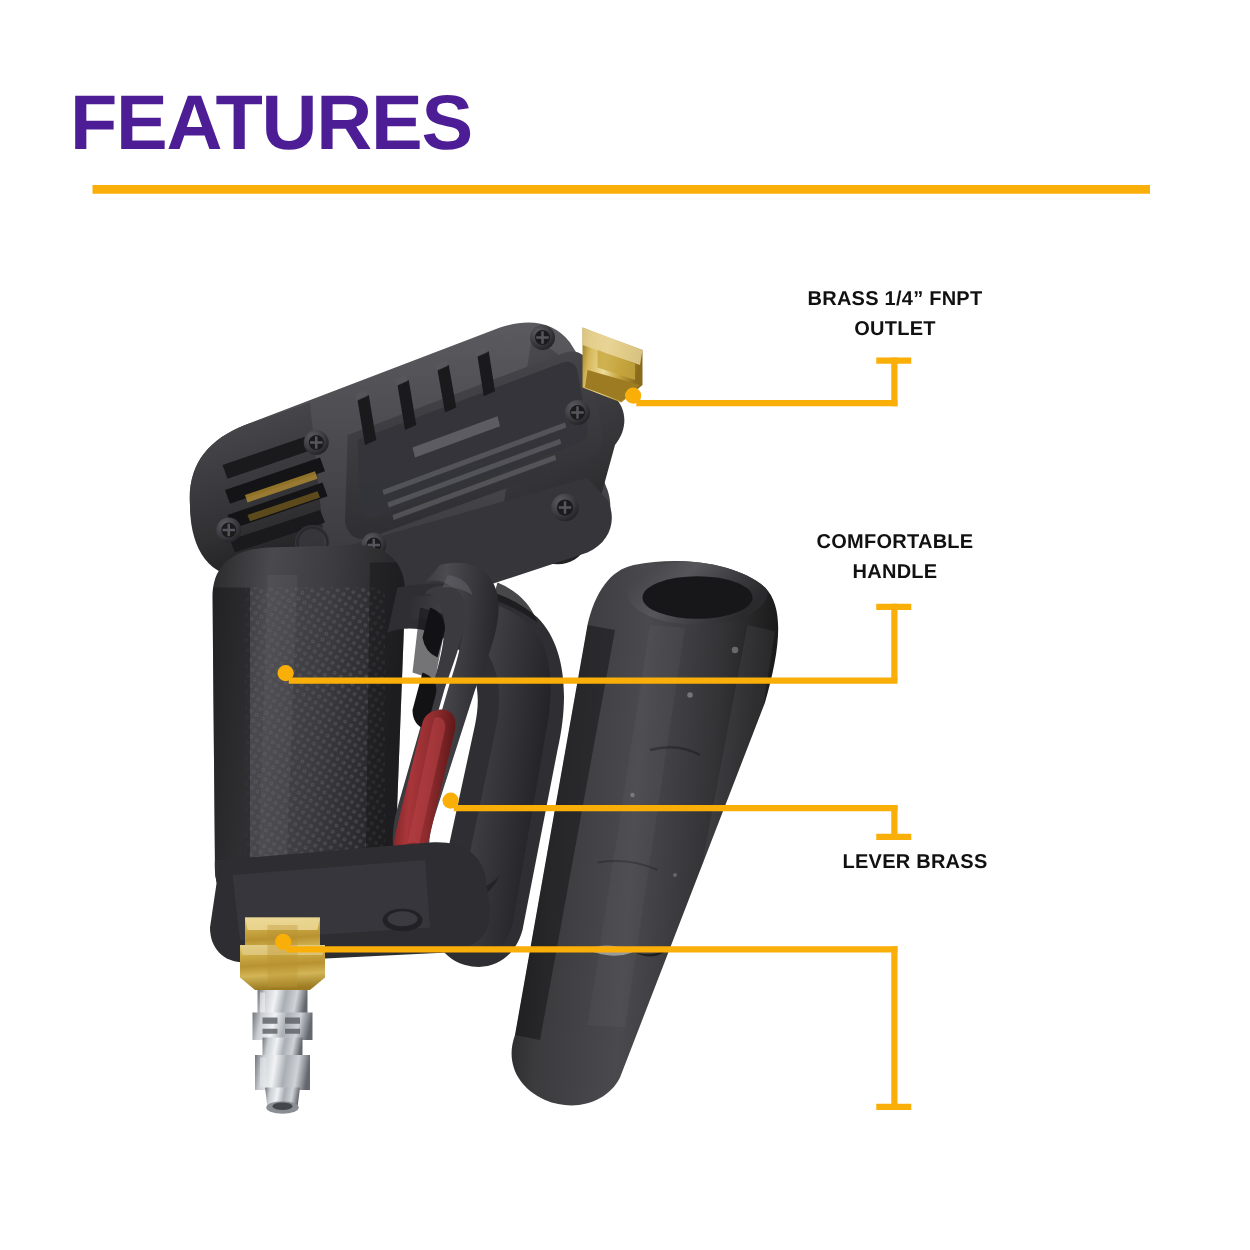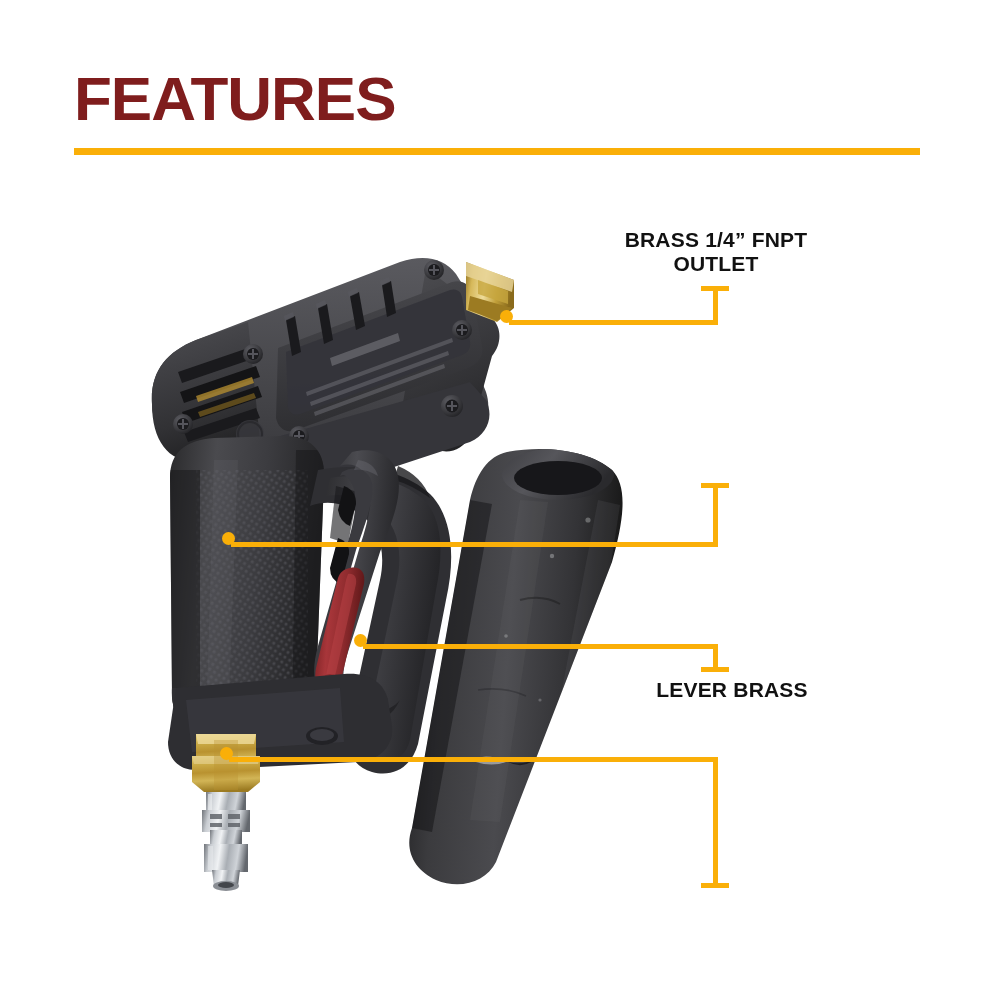--- a/index.html
+++ b/index.html
@@ -14,45 +14,45 @@
     position: relative;
     width: 1000px;
     height: 1000px;
     background: #ffffff;
     overflow: hidden;
   }
 
   
   #page-title {
     position: absolute;
-    left: 74px;
+    left: 56px;
     top: 68px;
     font-size: 62px;
     line-height: 62px;
     font-weight: 900;
     letter-spacing: -1px;
-    color: #7f1d1d;
+    color: #4c1d95;
     font-family: "Liberation Sans", sans-serif;
     white-space: nowrap;
   }
   #title-rule {
     position: absolute;
     left: 74px;
     top: 148px;
     width: 846px;
     height: 7px;
     background: #FAAF08;
   }
 
   
   .callout-label {
     position: absolute;
     color: #111111;
     font-weight: 900;
-    font-size: 21px;
+    font-size: 16px;
     line-height: 24px;
     letter-spacing: 0.2px;
     text-align: center;
     white-space: pre-line;
     font-family: "Liberation Sans", sans-serif;
   }
 
   
   .lead-h {           
     position: absolute;
@@ -460,20 +460,22 @@
     </svg>
   </div>
 
   <div class="callout-label" style="left:598px; top:228px; width:236px;">BRASS 1/4” FNPT
 OUTLET</div>
   <div class="lead-dot" style="left:500px; top:310px;"></div>
   <div class="lead-h" style="left:509px; top:320px; width:209px;"></div>
   <div class="lead-v" style="left:713px; top:286px; height:39px;"></div>
   <div class="lead-cap" style="left:701px; top:286px;"></div>
 
+  <div class="callout-label" style="left:600px; top:422px; width:232px;">COMFORTABLE
+HANDLE</div>
   <div class="lead-dot" style="left:222px; top:532px;"></div>
   <div class="lead-h" style="left:231px; top:542px; width:487px;"></div>
   <div class="lead-v" style="left:713px; top:483px; height:61px;"></div>
   <div class="lead-cap" style="left:701px; top:483px;"></div>
 
   <div class="callout-label" style="left:620px; top:678px; width:224px;">LEVER BRASS</div>
   <div class="lead-dot" style="left:354px; top:634px;"></div>
   <div class="lead-h" style="left:363px; top:644px; width:355px;"></div>
   <div class="lead-v" style="left:713px; top:644px; height:28px;"></div>
   <div class="lead-cap" style="left:701px; top:667px;"></div>

